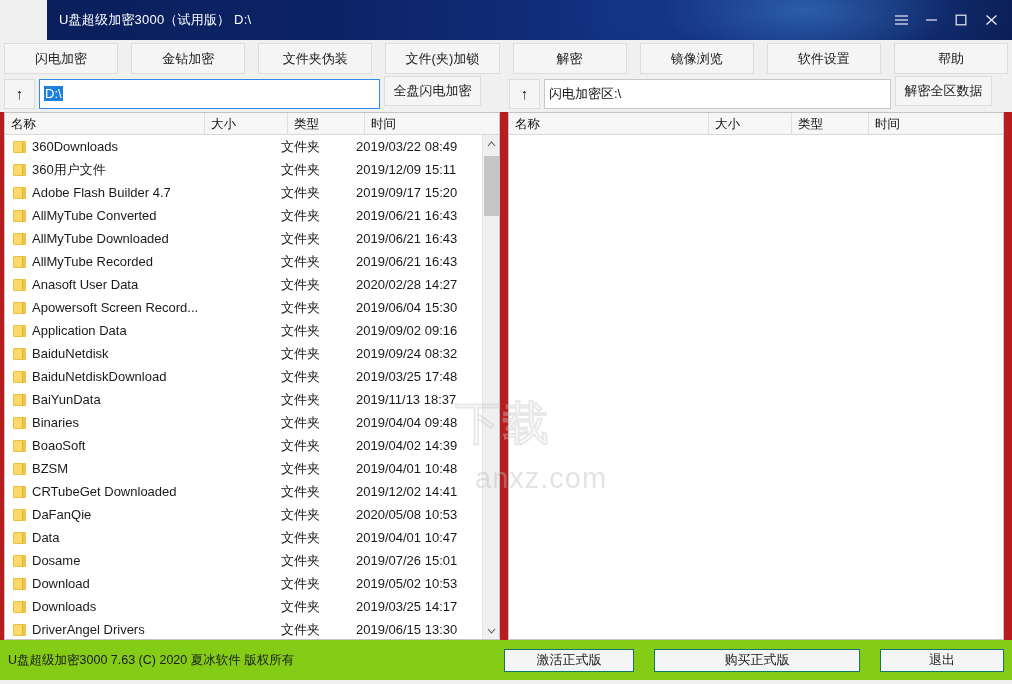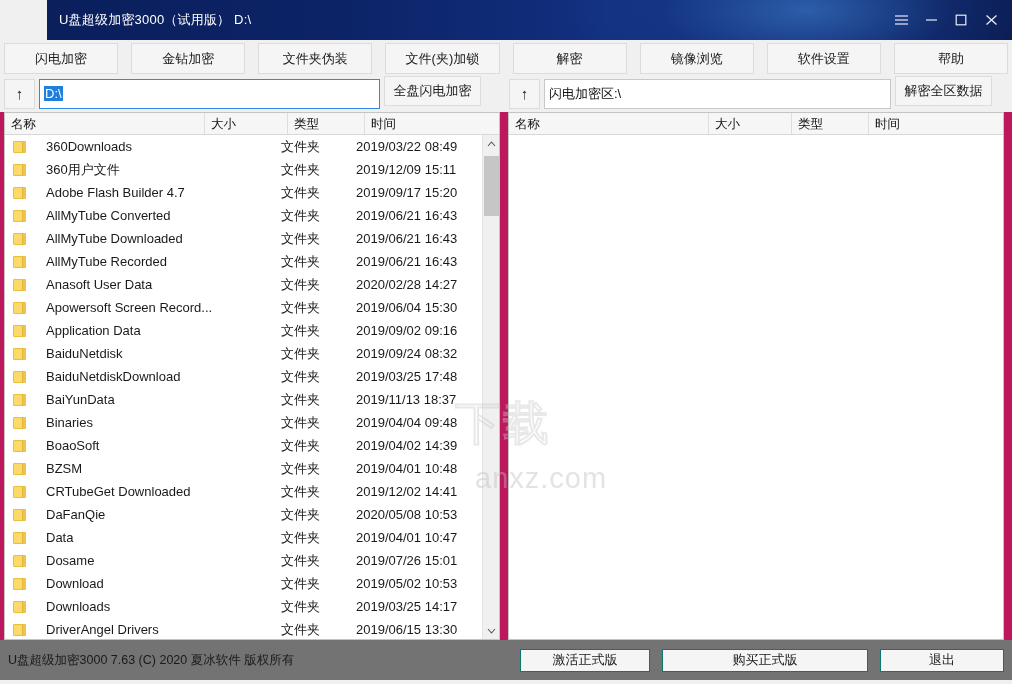--- a/index.html
+++ b/index.html
@@ -118,21 +118,21 @@
     margin-right: 20px;
   }
   .panel-path.right { width: 512px; padding-left: 8px; }
 
   
   .panels {
     display: flex;
     height: 528px;
     padding: 0 4px;
     gap: 8px;
-    background: #be185d;
+    background: #b91c1c;
     position: relative;
   }
   .panel {
     background: #ffffff;
     border: 1px solid #c4c4c4;
     display: flex; flex-direction: column;
     overflow: hidden;
     position: relative;
   }
   .panel.left { width: 496px; }
@@ -167,21 +167,21 @@
   .row {
     display: flex;
     align-items: center;
     height: 23px;
     font-size: 13px;
     color: #1a1a1a;
     padding-left: 8px;
   }
   .cell-name {
     width: 268px;
-    display: flex; align-items: center; gap: 20px;
+    display: flex; align-items: center; gap: 6px;
     white-space: nowrap; overflow: hidden;
   }
   .cell-type { width: 75px; white-space: nowrap; }
   .cell-time { white-space: nowrap; }
 
   .folder-ico {
     width: 13px; height: 12px;
     flex: 0 0 auto;
     position: relative;
     background: #fcd968;
@@ -247,22 +247,22 @@
     letter-spacing: 2px;
     line-height: 1;
   }
 
   
   .statusbar {
     height: 40px;
     display: flex;
     align-items: center;
     padding: 0 4px;
-    background: #737373;
-    gap: 12px;
+    background: #84cc16;
+    gap: 20px;
   }
   .status-text {
     flex: 1 1 auto;
     font-size: 12.5px;
     color: #1a1a1a;
     padding-left: 4px;
     white-space: nowrap;
   }
   .status-btn {
     height: 23px;

